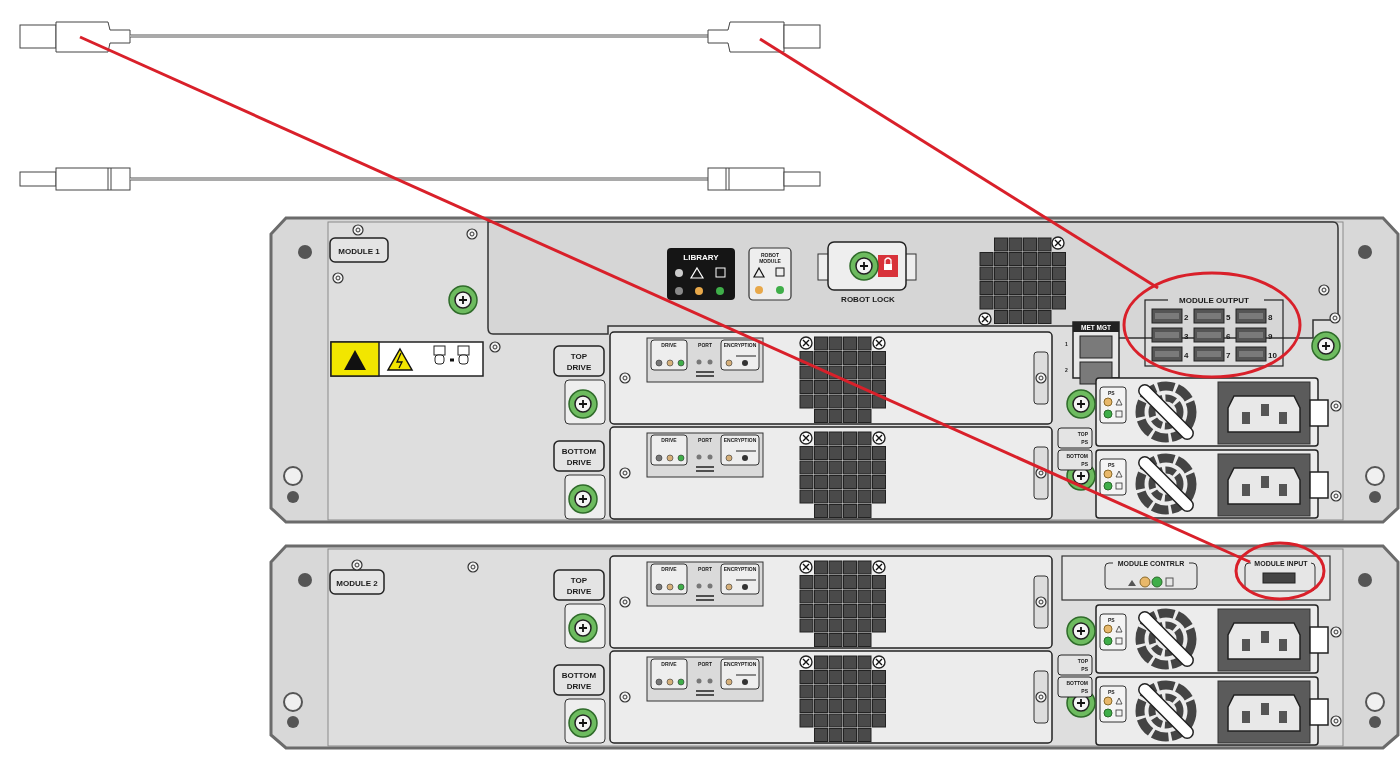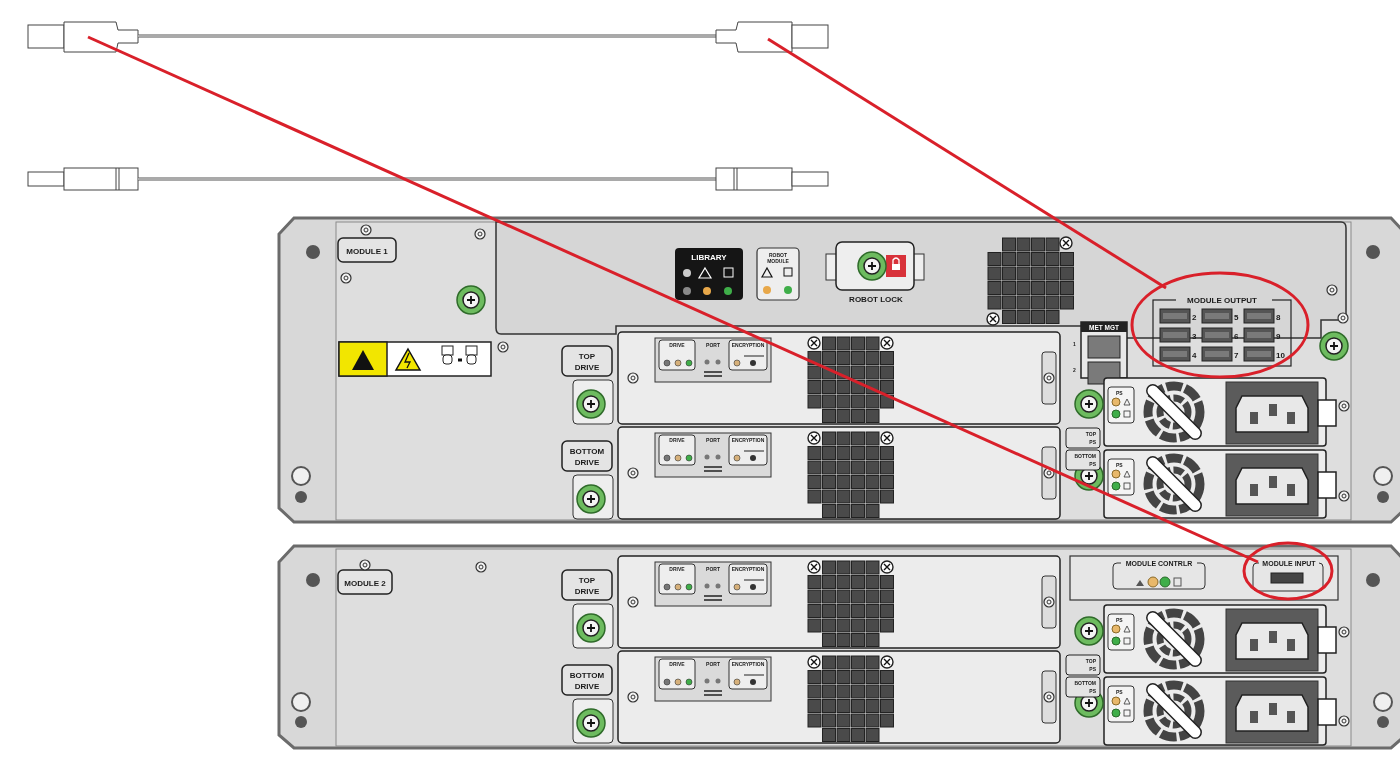--- a/index.html
+++ b/index.html
@@ -1,17 +1,17 @@
 <!DOCTYPE html>
 <html><head>
 <meta charset="utf-8">
 <style>
   html,body{margin:0;padding:0;background:#ffffff;}
   body{width:1400px;height:760px;overflow:hidden;font-family:"Liberation Sans",sans-serif;}
-  #stage{position:absolute;left:16px;top:0;width:1205px;height:760px;}
+  #stage{position:absolute;left:8px;top:0;width:1205px;height:760px;}
   svg text{font-family:"Liberation Sans",sans-serif;font-weight:bold;fill:#1a1a1a;}
   .lbl{font-size:8px;}
   .tiny{font-size:5px;}
 </style>
 </head>
 <body>
 
 <div id="stage">
 <svg width="1400" height="760" viewBox="0 0 1400 760" xmlns="http://www.w3.org/2000/svg">
   <defs>

